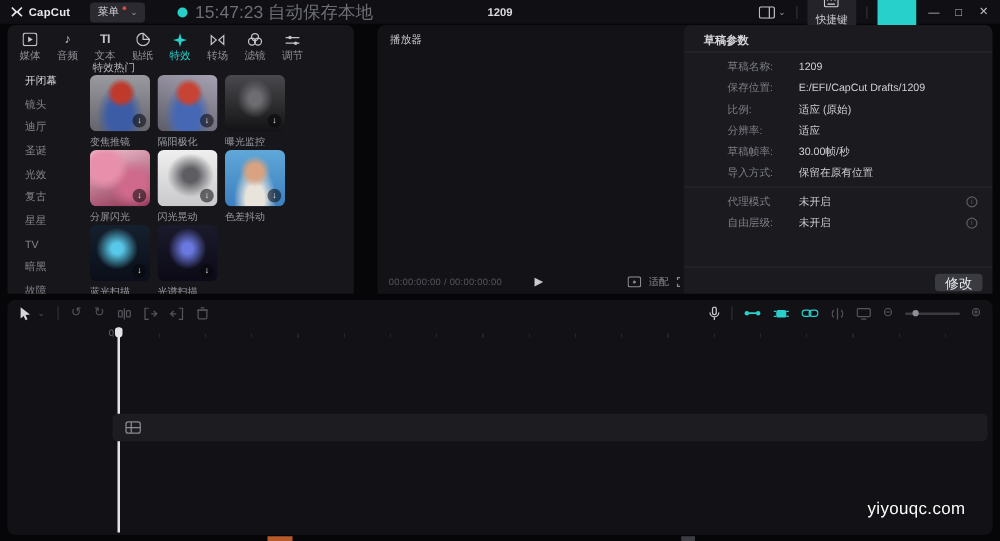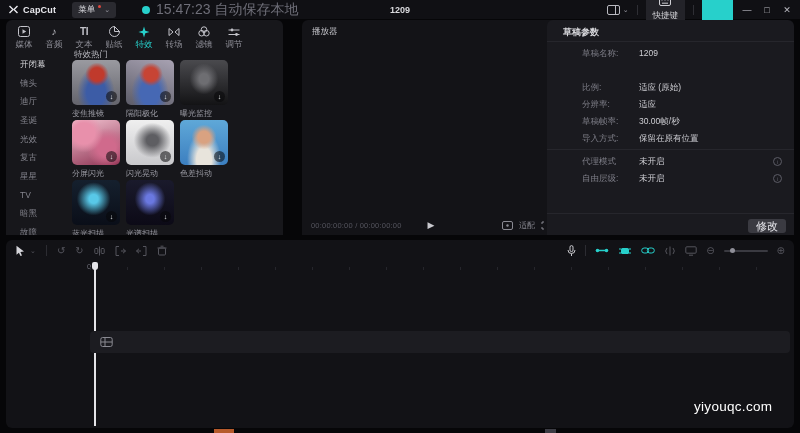--- a/index.html
+++ b/index.html
@@ -313,20 +313,24 @@
 </div>
 
 <div class="abs panel panel-params">
   <div class="phead">草稿参数</div>
   <div class="pdiv" style="top:21px;"></div>
 
   <div class="prow" style="top:28px;">
     <span class="plabel">草稿名称:</span>
     <span class="pvalue">1209</span>
   </div>
+  <div class="prow" style="top:45px;">
+    <span class="plabel">保存位置:</span>
+    <span class="pvalue">E:/EFI/CapCut Drafts/1209</span>
+  </div>
   <div class="prow" style="top:62px;">
     <span class="plabel">比例:</span>
     <span class="pvalue">适应 (原始)</span>
   </div>
   <div class="prow" style="top:79px;">
     <span class="plabel">分辨率:</span>
     <span class="pvalue">适应</span>
   </div>
   <div class="prow" style="top:96px;">
     <span class="plabel">草稿帧率:</span>

